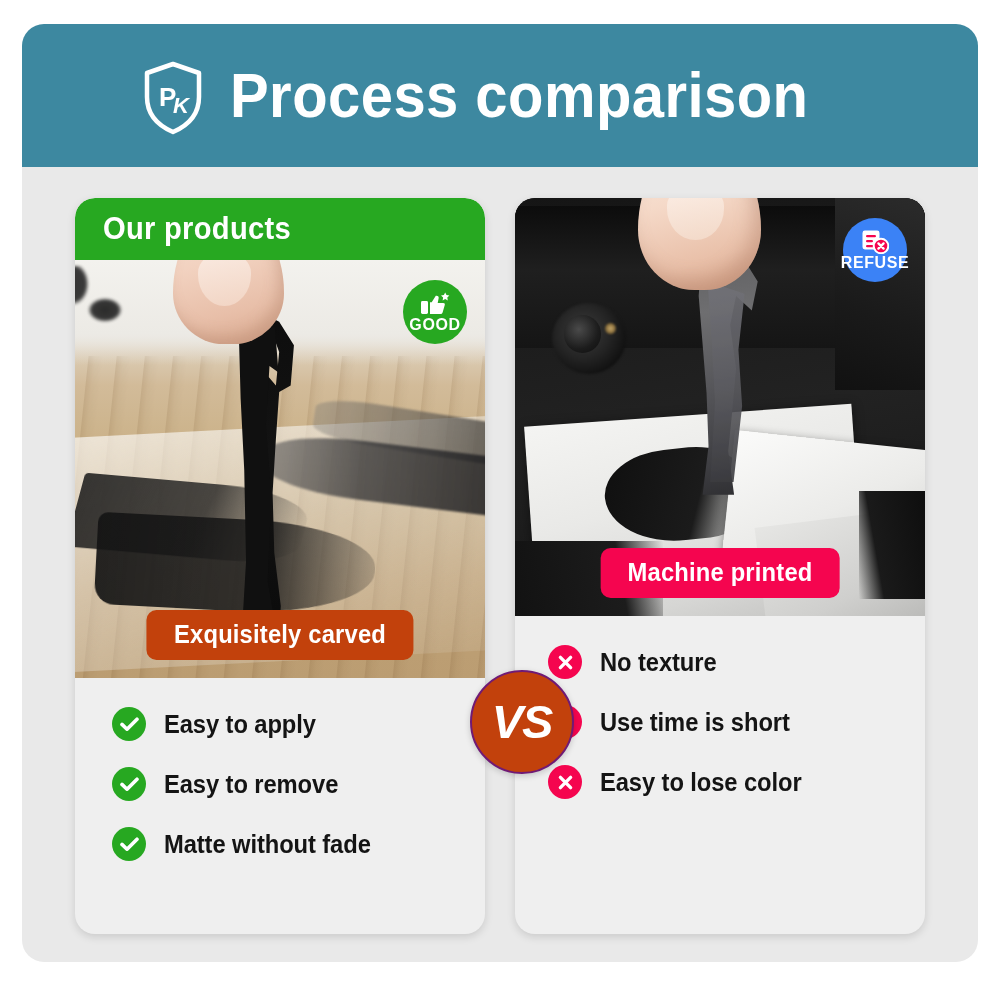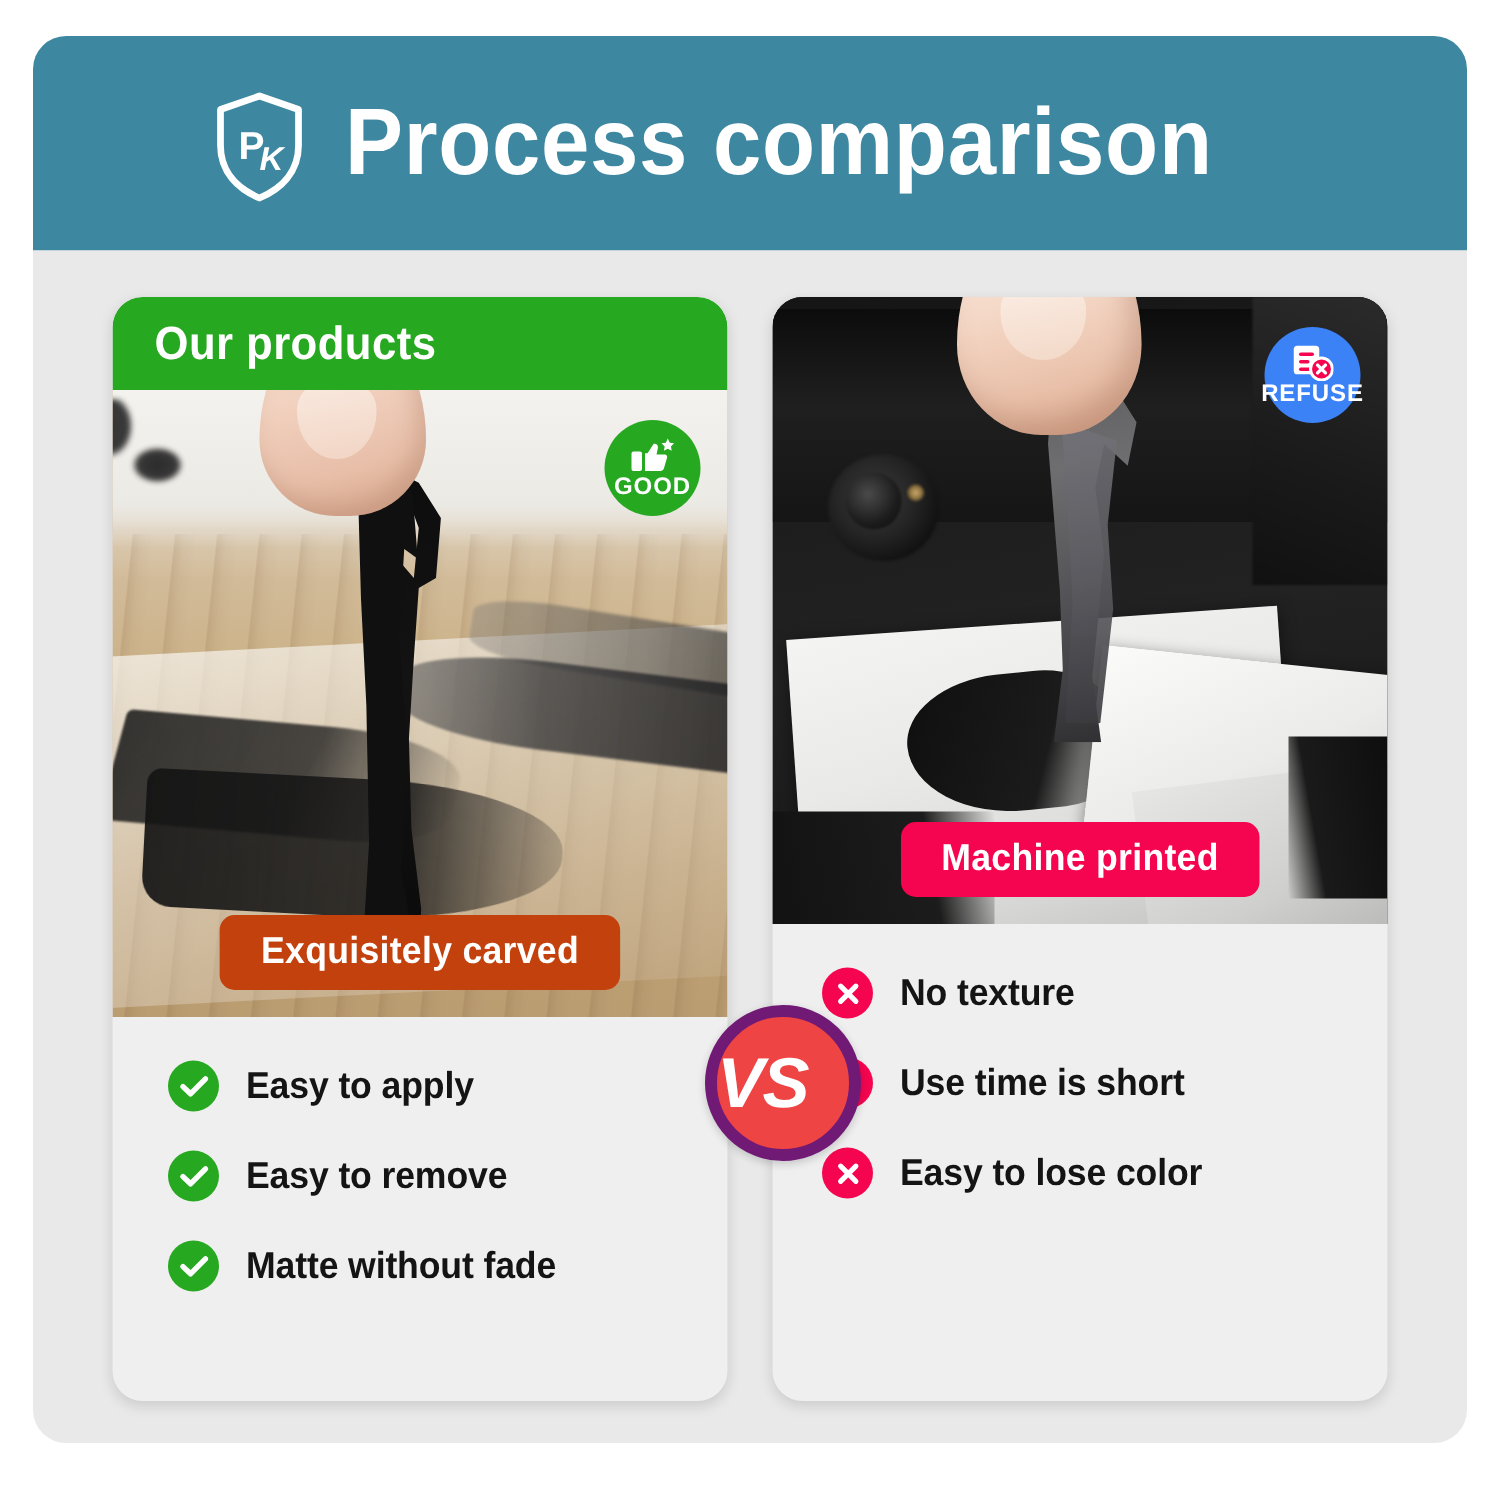--- a/index.html
+++ b/index.html
@@ -399,24 +399,25 @@
   }
 
   
   .vs-badge {
     position: absolute;
     left: 448px;
     top: 503px;
     width: 104px;
     height: 104px;
     border-radius: 50%;
-    background: #ef4444;
-    border: 8px solid #701a75;
+    background: #c2410c;
+    border: 2px solid #701a75;
     display: flex;
     align-items: center;
+    justify-content: center;
     z-index: 20;
     box-shadow: 0 2px 6px rgba(0,0,0,0.18);
   }
   .vs-badge span {
     color: #ffffff;
     font-size: 47px;
     font-weight: 700;
     font-style: italic;
     letter-spacing: -1px;
     line-height: 1;

